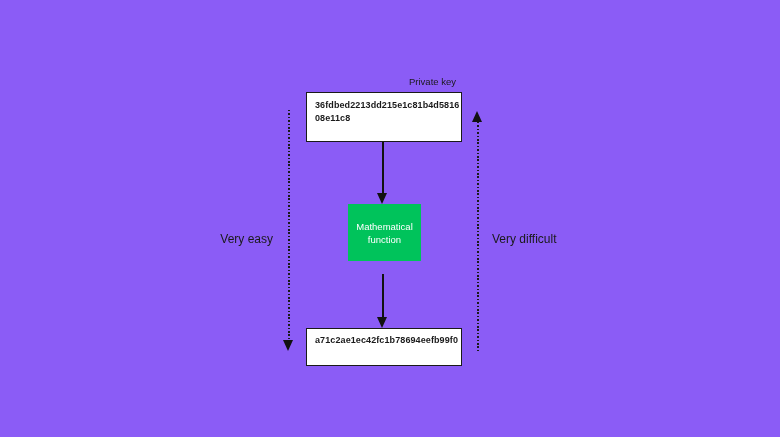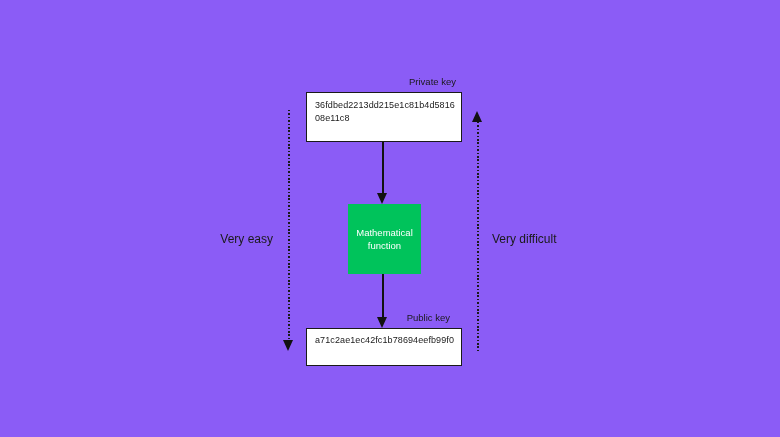--- a/index.html
+++ b/index.html
@@ -15,21 +15,21 @@
     position:absolute;
     background:#ffffff;
     border:1.5px solid #1a1a1a;
     box-sizing:border-box;
   }
   .key-line{
     font-size:9px;
     line-height:13px;
     letter-spacing:.1px;
     white-space:nowrap;
-    font-weight:400;
+    font-weight:700;
   }
   .box-label{
     position:absolute;
     font-size:9.5px;
     font-weight:500;
     text-align:right;
   }
   .side-label{
     position:absolute;
     font-size:12px;
@@ -55,21 +55,21 @@
   .arrowhead-up{
     position:absolute;
     width:0;height:0;
     border-left:5.5px solid transparent;
     border-right:5.5px solid transparent;
     border-bottom:11px solid #111111;
   }
   .function-box{
     position:absolute;
     left:348px;top:204px;
-    width:73px;height:70px;
+    width:73px;height:57px;
     display:flex;
     align-items:center;
     justify-content:center;
     text-align:center;
     color:#ffffff;
     font-size:9.5px;
     line-height:13px;
     font-weight:500;
     padding:0 5px;
     box-sizing:border-box;
@@ -90,21 +90,20 @@
   <div class="solid-line" style="left:382px;top:142px;height:52px;"></div>
   <div class="arrowhead-down" style="left:377px;top:193px;"></div>
 
   <div class="function-box" style="background: rgb(0, 195, 91); color: rgb(255, 255, 255);">
     <span>Mathematical function</span>
   </div>
 
   <div class="solid-line" style="left:382px;top:274px;height:43px;"></div>
   <div class="arrowhead-down" style="left:377px;top:317px;"></div>
 
-  <div class="box-label" style="left:306px;top:312px;width:144px;">Public key</div>
 
   <div class="key-box" style="left:306px;top:328px;width:156px;height:38px;padding:5px 8px 0 8px;">
     <div class="key-line">a71c2ae1ec42fc1b78694eefb99f0</div>
   </div>
 
   <div class="dotted-line" style="left:288px;top:110px;height:230px;"></div>
   <div class="arrowhead-down" style="left:283px;top:340px;"></div>
   <div class="side-label" style="left:215px;top:232px;width:58px;text-align:right;">Very easy</div>
 
   <div class="dotted-line" style="left:477px;top:122px;height:230px;"></div>

